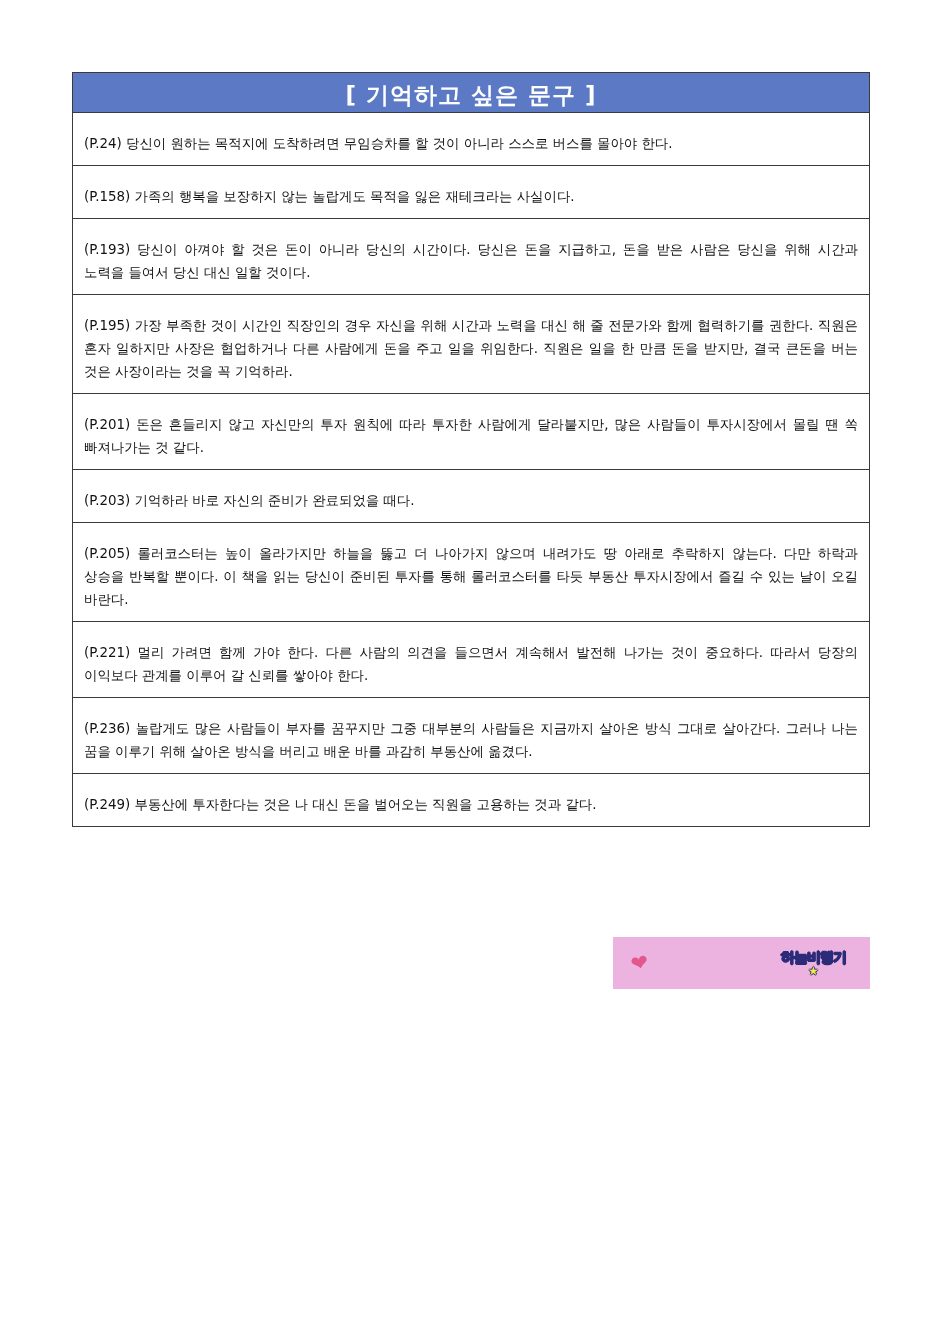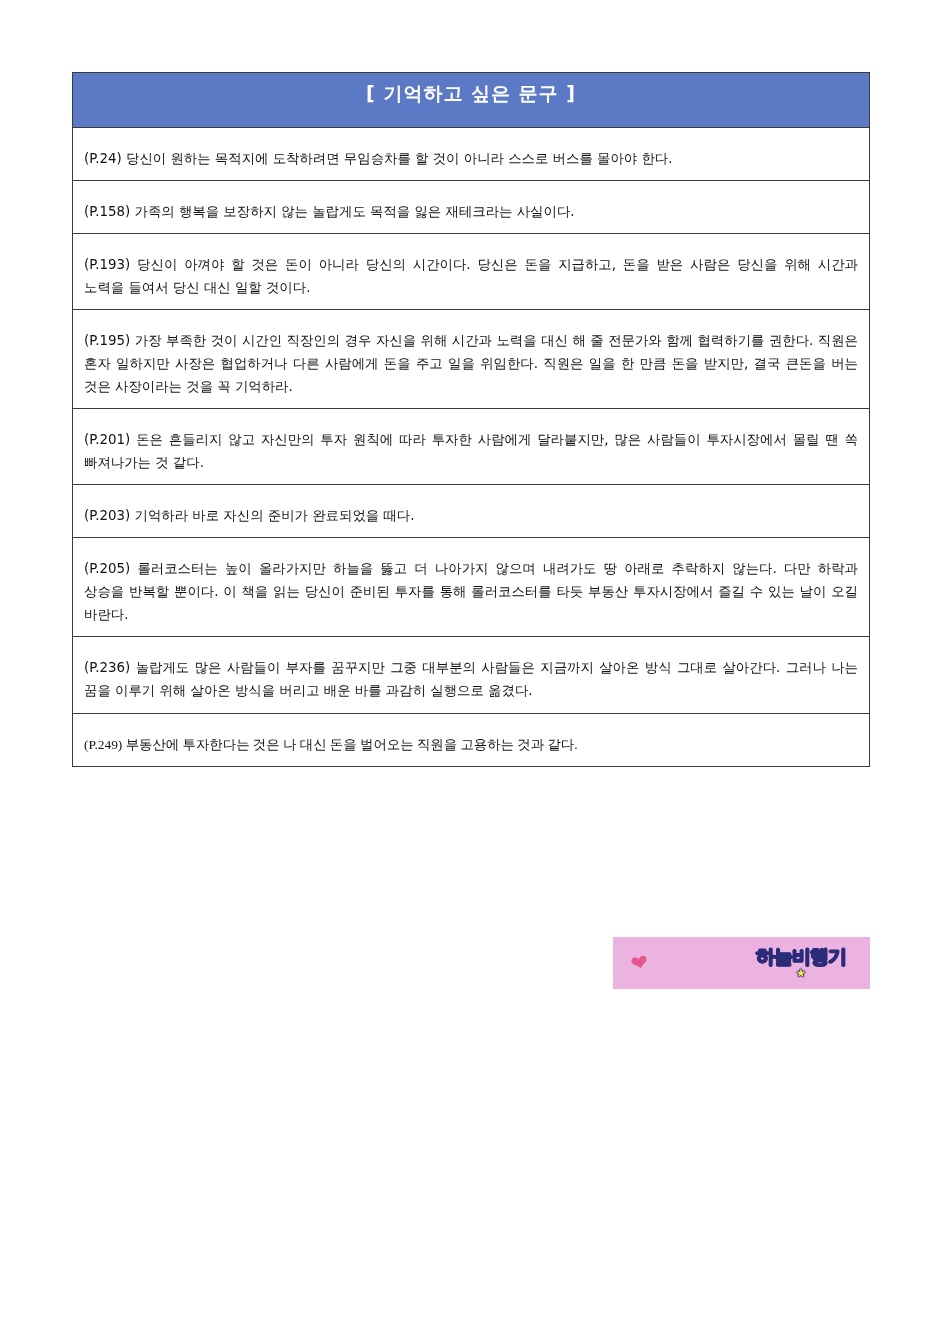--- a/index.html
+++ b/index.html
@@ -31,41 +31,40 @@
     width: 798px;
     border: 1px solid #3a3a3a;
     box-sizing: border-box;
     background: #fff;
   }
 
   .table-header {
     background: #5b79c4;
     color: #ffffff;
     text-align: center;
-    font-size: 19px;
+    font-size: 23px;
     font-weight: bold;
     letter-spacing: 1px;
-    padding: 9px 0 22px 0;
+    padding: 9px 0 2px 0;
     border-bottom: 1px solid #3a3a3a;
     line-height: 1.2;
   }
 
   .row {
     border-bottom: 1px solid #3a3a3a;
     padding: 19px 11px 10px 11px;
     font-size: 13.4px;
     line-height: 1.72;
     text-align: justify;
     text-justify: inter-word;
     word-break: keep-all;
     color: #111;
   }
   .row:last-child {
     border-bottom: none;
-    font-family: Liberation Serif, serif;
   }
 
   .stamp {
     position: absolute;
     left: 613px;
     top: 937px;
     width: 257px;
     height: 52px;
     background: #edb3e0;
     display: flex;
@@ -84,21 +83,21 @@
 
   .stamp-logo {
     position: relative;
     display: flex;
     flex-direction: column;
     align-items: center;
     padding-right: 6px;
   }
 
   .stamp-logo-text {
-    font-size: 19px;
+    font-size: 14px;
     font-weight: bold;
     color: #14532d;
     letter-spacing: -1px;
     line-height: 1;
     -webkit-text-stroke: 1px #2b2b7a;
     text-shadow:
        1px 0 0 #2b2b7a, -1px 0 0 #2b2b7a,
        0 1px 0 #2b2b7a, 0 -1px 0 #2b2b7a;
   }
 
@@ -120,21 +119,22 @@
   <div class="quote-table">
     <div class="table-header">[ 기억하고 싶은 문구 ]</div>
 
     <div class="row">(P.24) 당신이 원하는 목적지에 도착하려면 무임승차를 할 것이 아니라 스스로 버스를 몰아야 한다.</div>
     <div class="row">(P.158) 가족의 행복을 보장하지 않는 놀랍게도 목적을 잃은 재테크라는 사실이다.</div>
     <div class="row">(P.193) 당신이 아껴야 할 것은 돈이 아니라 당신의 시간이다. 당신은 돈을 지급하고, 돈을 받은 사람은 당신을 위해 시간과 노력을 들여서 당신 대신 일할 것이다.</div>
     <div class="row">(P.195) 가장 부족한 것이 시간인 직장인의 경우 자신을 위해 시간과 노력을 대신 해 줄 전문가와 함께 협력하기를 권한다. 직원은 혼자 일하지만 사장은 협업하거나 다른 사람에게 돈을 주고 일을 위임한다. 직원은 일을 한 만큼 돈을 받지만, 결국 큰돈을 버는 것은 사장이라는 것을 꼭 기억하라.</div>
     <div class="row">(P.201) 돈은 흔들리지 않고 자신만의 투자 원칙에 따라 투자한 사람에게 달라붙지만, 많은 사람들이 투자시장에서 몰릴 땐 쏙 빠져나가는 것 같다.</div>
     <div class="row">(P.203) 기억하라 바로 자신의 준비가 완료되었을 때다.</div>
     <div class="row">(P.205) 롤러코스터는 높이 올라가지만 하늘을 뚫고 더 나아가지 않으며 내려가도 땅 아래로 추락하지 않는다. 다만 하락과 상승을 반복할 뿐이다. 이 책을 읽는 당신이 준비된 투자를 통해 롤러코스터를 타듯 부동산 투자시장에서 즐길 수 있는 날이 오길 바란다.</div>
-    <div class="row">(P.236) 놀랍게도 많은 사람들이 부자를 꿈꾸지만 그중 대부분의 사람들은 지금까지 살아온 방식 그대로 살아간다. 그러나 나는 꿈을 이루기 위해 살아온 방식을 버리고 배운 바를 과감히 실행으로 옮겼다.</div>
+    <div class="row">(P.221) 멀리 가려면 함께 가야 한다. 다른 사람의 의견을 들으면서 계속해서 발전해 나가는 것이 중요하다. 따라서 당장의 이익보다 관계를 이루어 갈 신뢰를 쌓아야 한다.</div>
+    <div class="row">(P.236) 놀랍게도 많은 사람들이 부자를 꿈꾸지만 그중 대부분의 사람들은 지금까지 살아온 방식 그대로 살아간다. 그러나 나는 꿈을 이루기 위해 살아온 방식을 버리고 배운 바를 과감히 부동산에 옮겼다.</div>
     <div class="row">(P.249) 부동산에 투자한다는 것은 나 대신 돈을 벌어오는 직원을 고용하는 것과 같다.</div>
   </div>
 
   <div class="stamp">
     <span class="stamp-heart">❤</span>
     <span class="stamp-logo">
       <span class="stamp-logo-text">하늘비행기</span>
       <span class="stamp-star">★</span>
     </span>
   </div>

